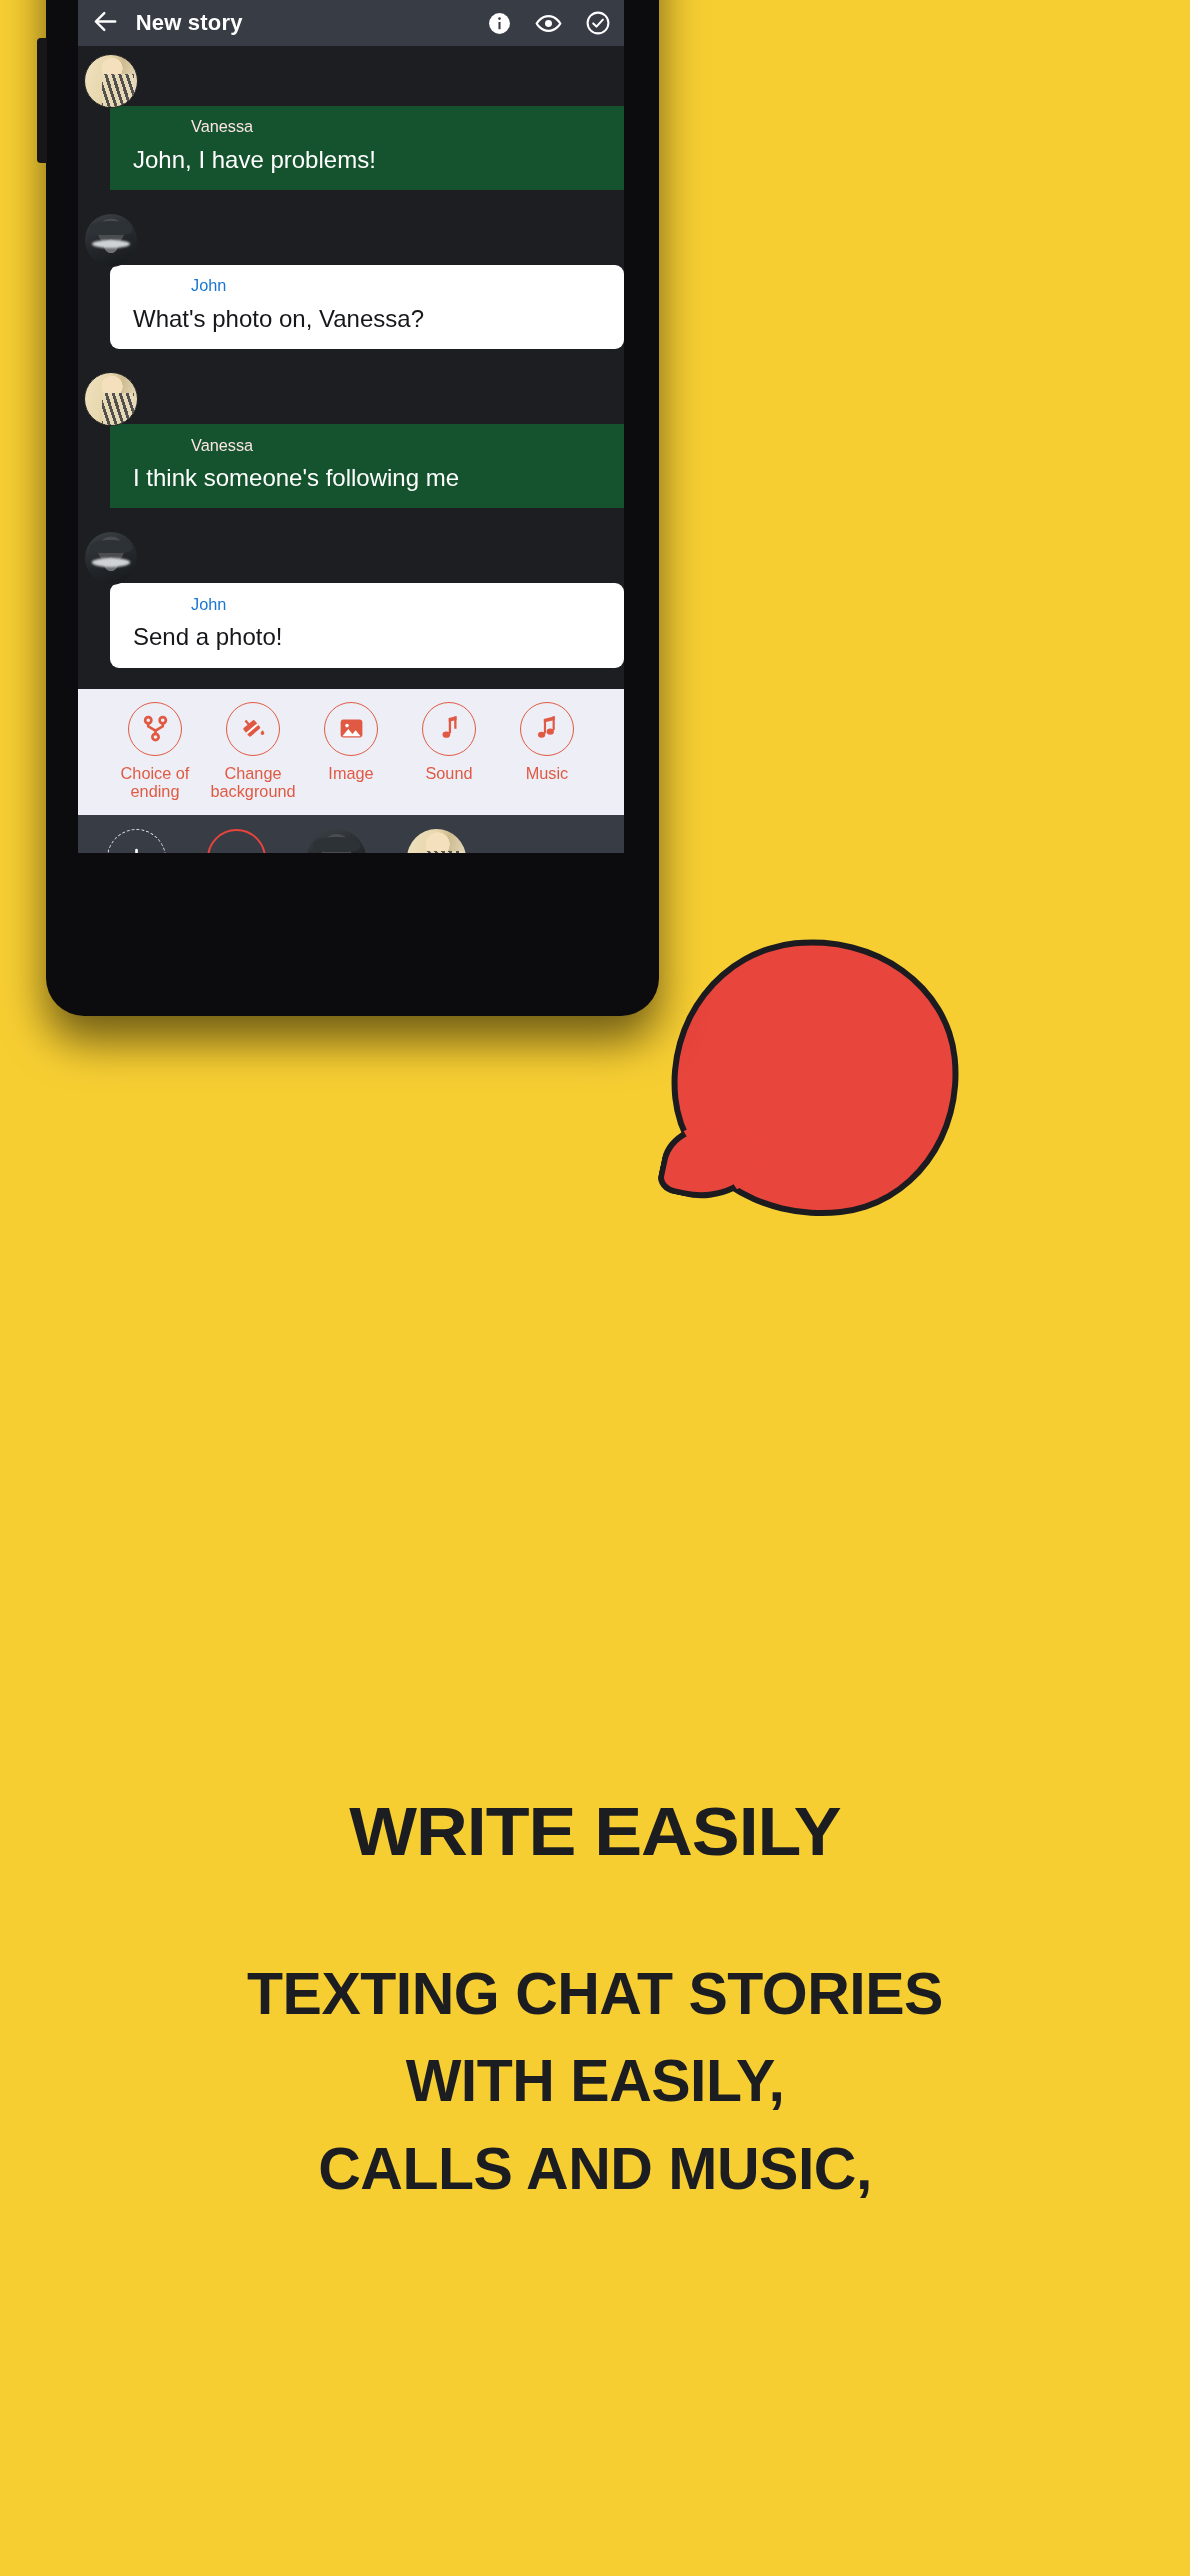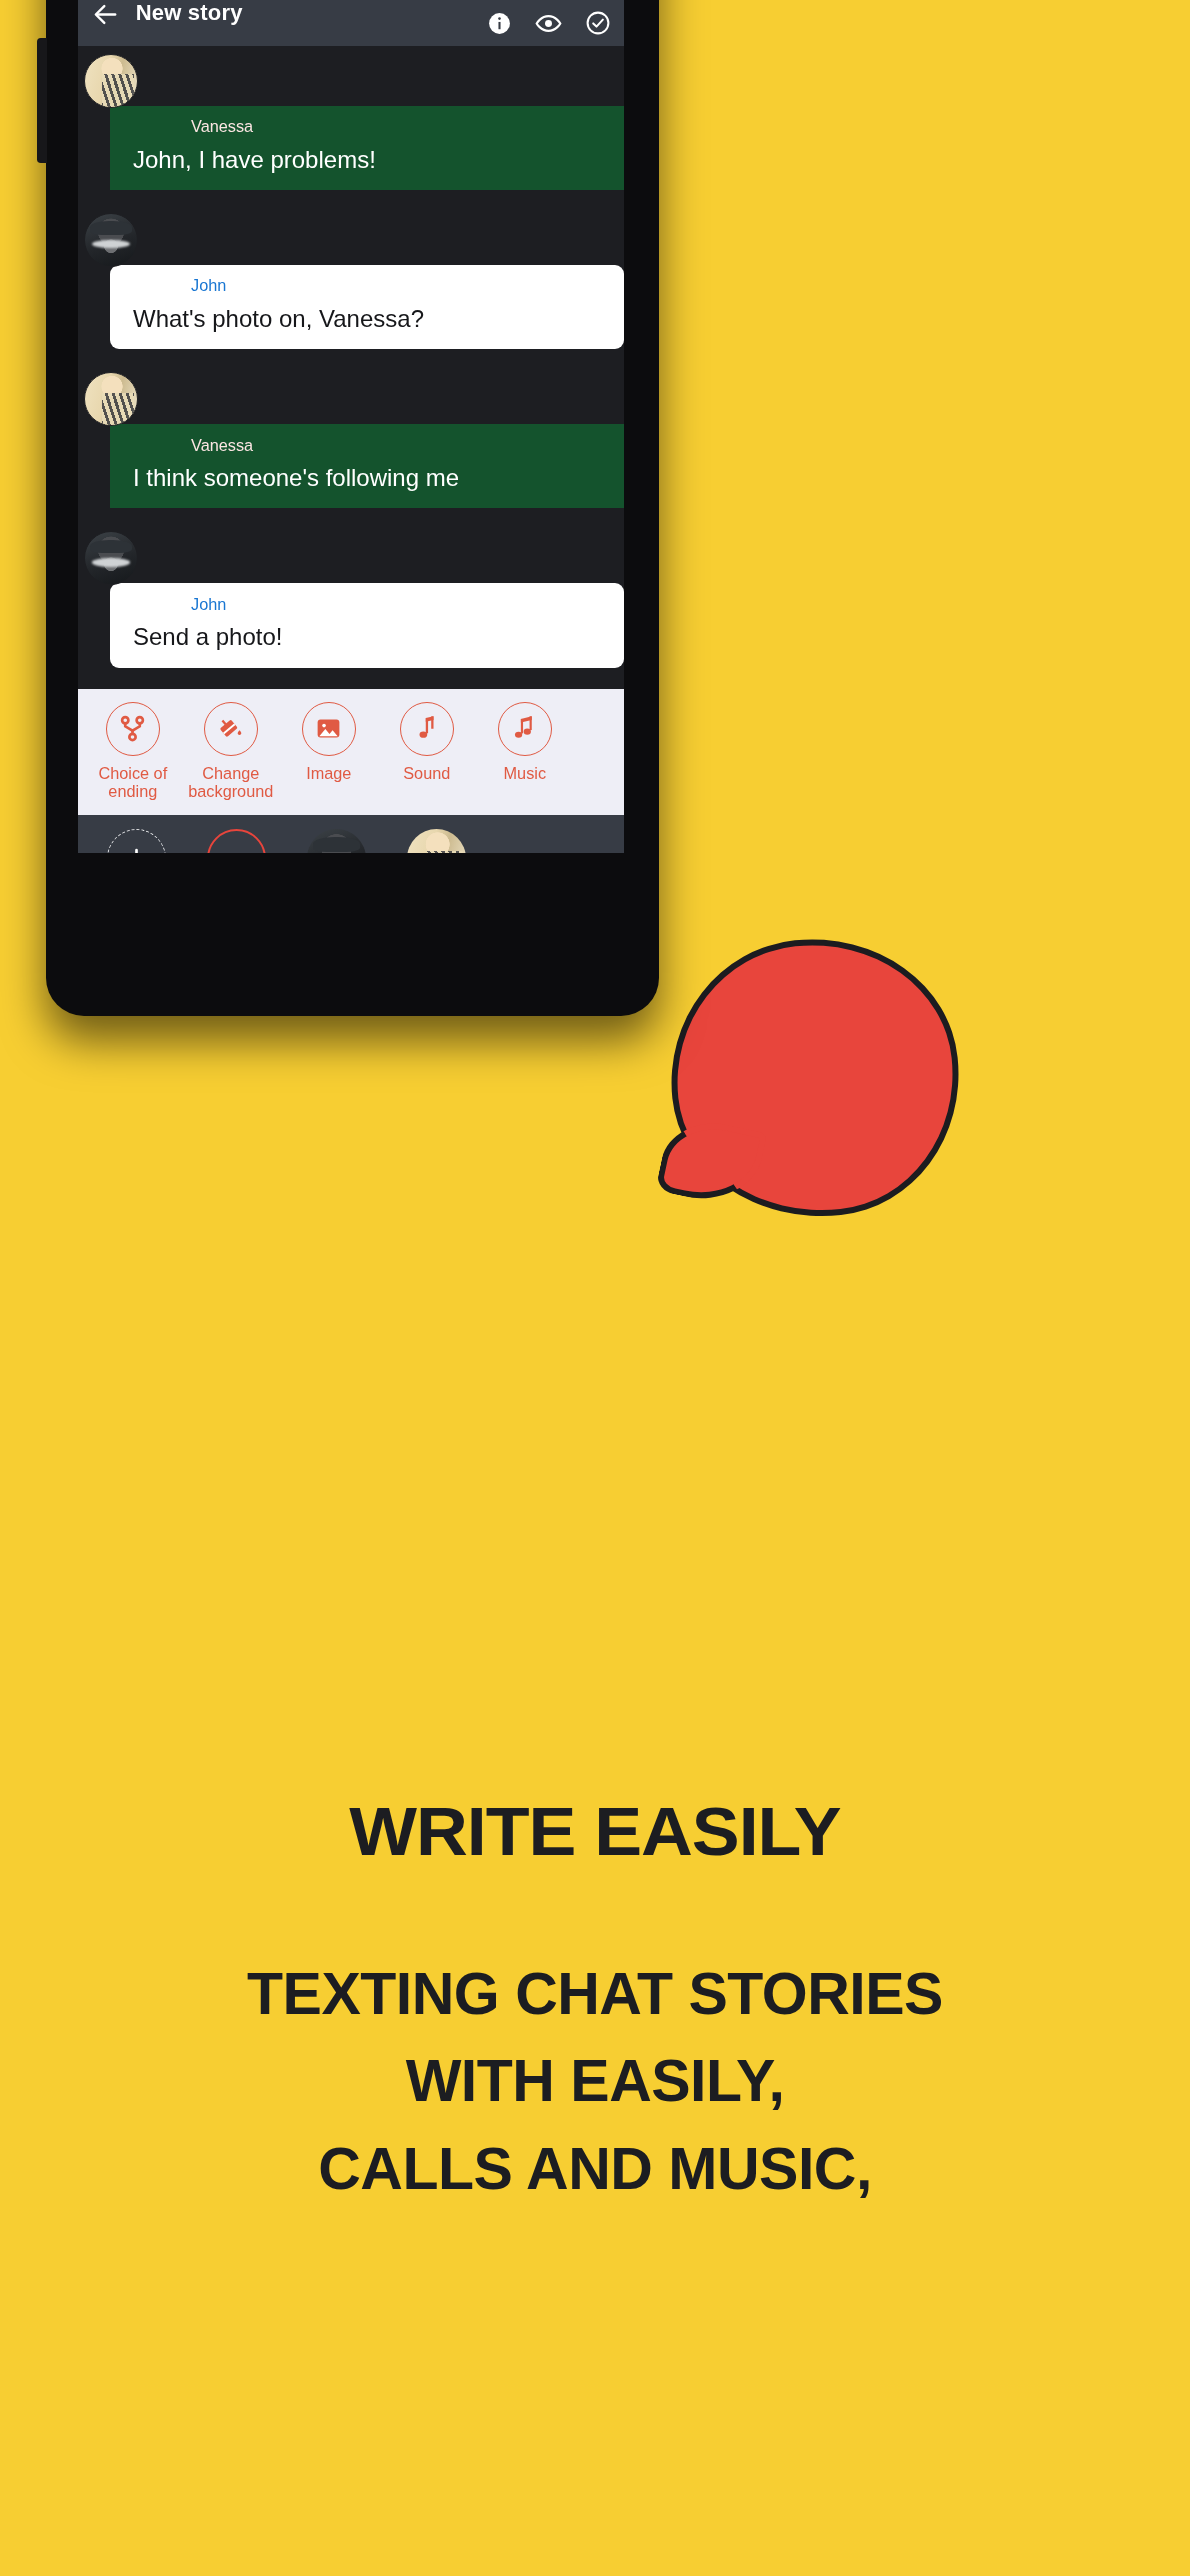--- a/index.html
+++ b/index.html
@@ -57,21 +57,21 @@
     left:32px; top:144px;
     width:546px; height:853px;
     background:#1d1e22;
     overflow:hidden;
   }
 
   
   #appbar {
     height:46px;
     background:#373c45;
-    display:flex; 
+    display:flex; align-items:center;
     padding:0 13.4px;
     gap:15.3px;
     position:relative;
   }
   #appbar .title {
     color:#fff; font-size:22px; font-weight:bold;
     letter-spacing:0.2px;
   }
   .appbar-actions { margin-left:auto; display:flex; gap:23px; align-items:center; }
   .appbar-actions svg { display:block; }
@@ -132,21 +132,21 @@
   }
   .av-john:before{
     content:""; position:absolute; left:10%; top:14%;
     width:80%; height:26%;
     background:#2d3237; border-radius:46% 46% 30% 30%;
   }
 
   
   #tools {
     background:#eeeef6;
-    display:flex; justify-content:flex-start; align-items:flex-start;
+    display:flex; justify-content:center; align-items:flex-start;
     padding:13.4px 5.8px 15.3px 5.8px;
   }
   .tool { width:98px; text-align:center; }
   .tool-circle {
     width:54px; height:54px; border-radius:50%;
     border:1.9px solid #E05A43;
     margin:0 auto 7.7px auto;
     display:flex; align-items:center; justify-content:center;
   }
   .tool-label { color:#E05A43; font-size:16.3px; line-height:1.12; display:block; }

